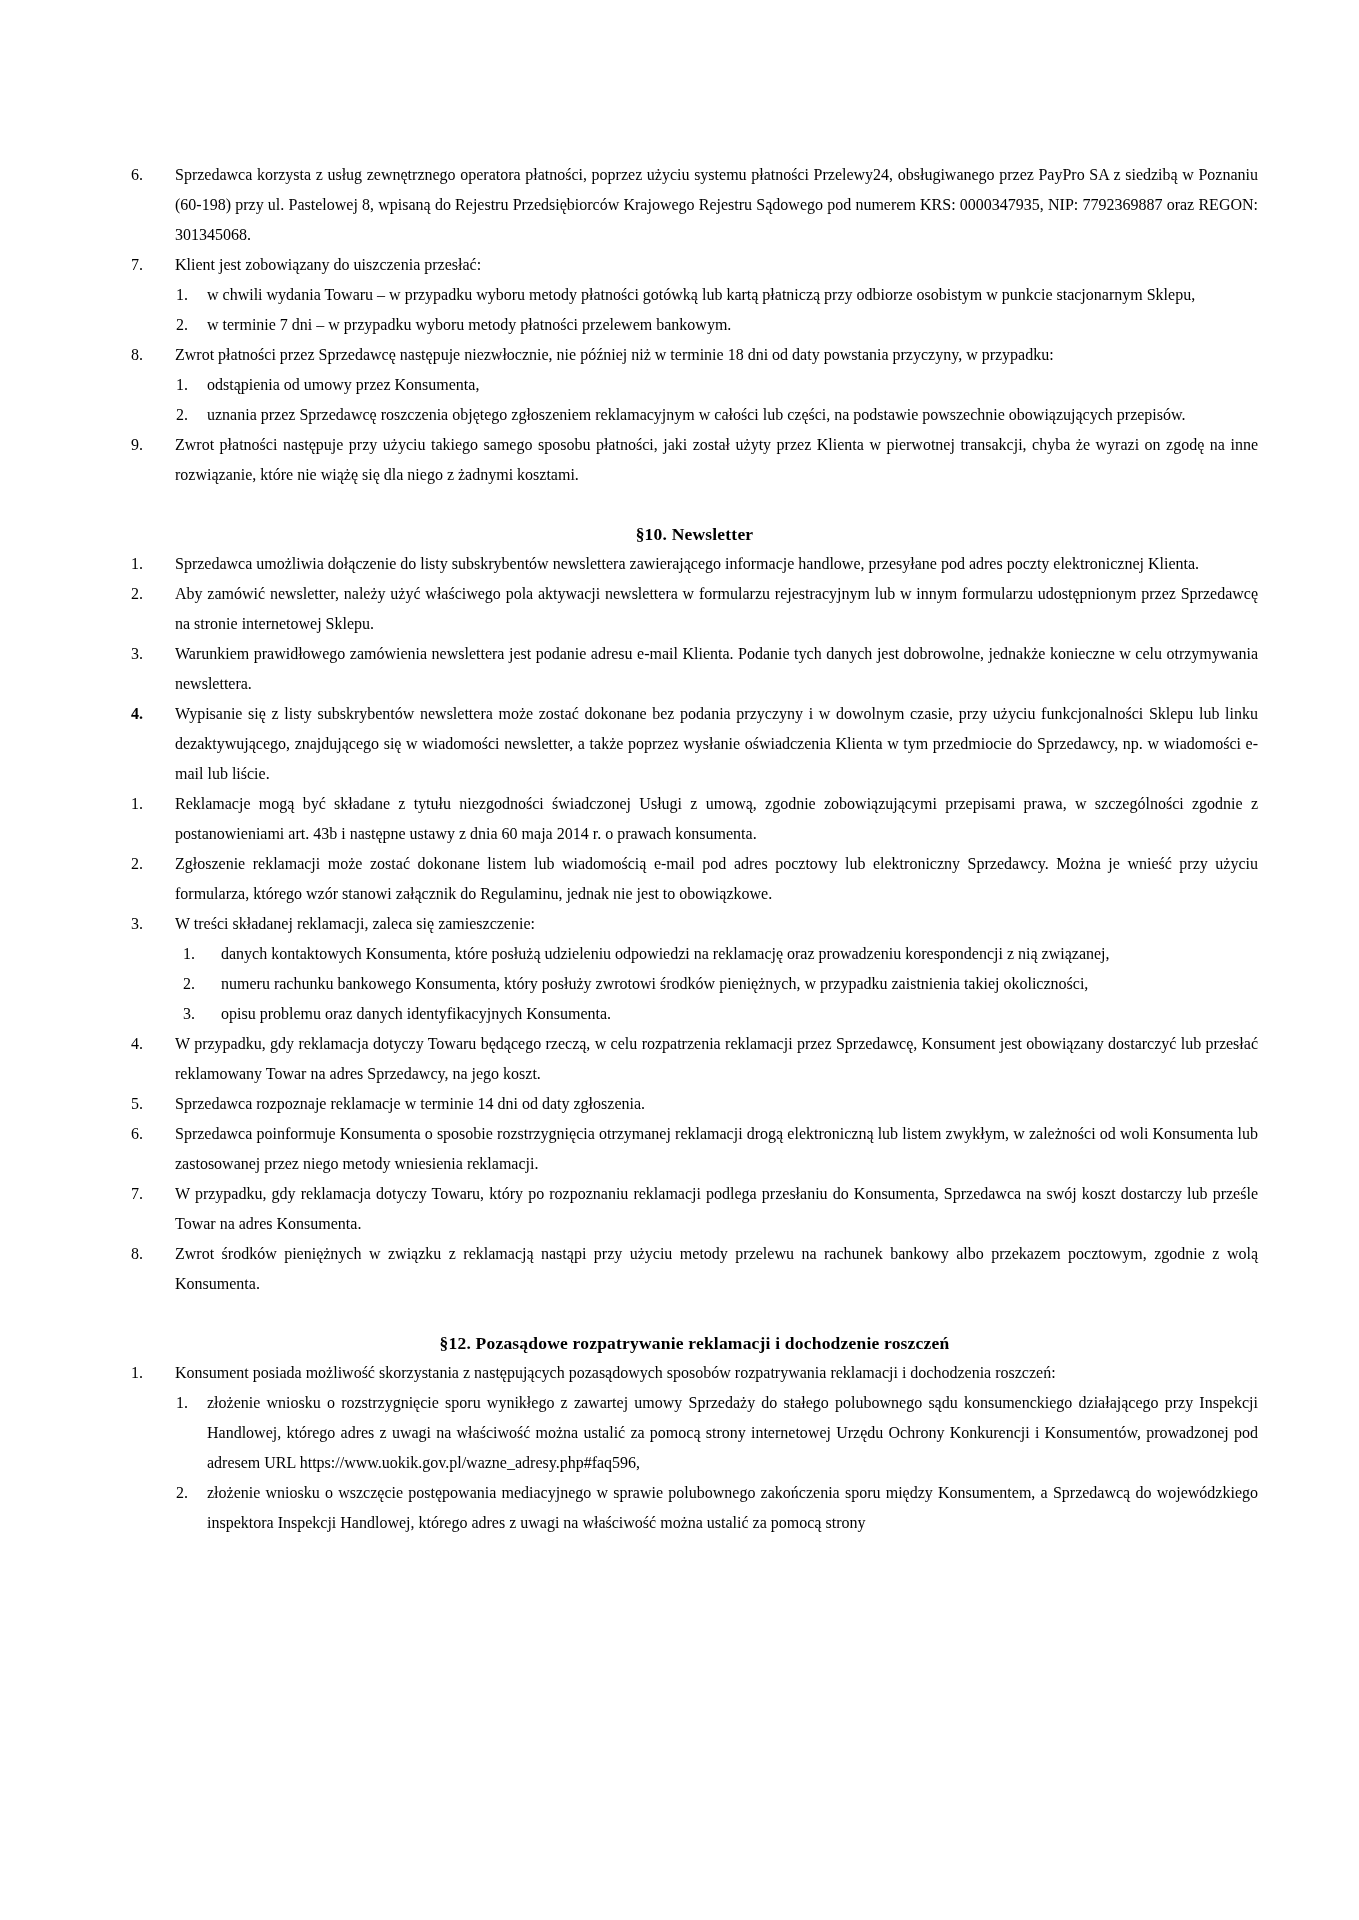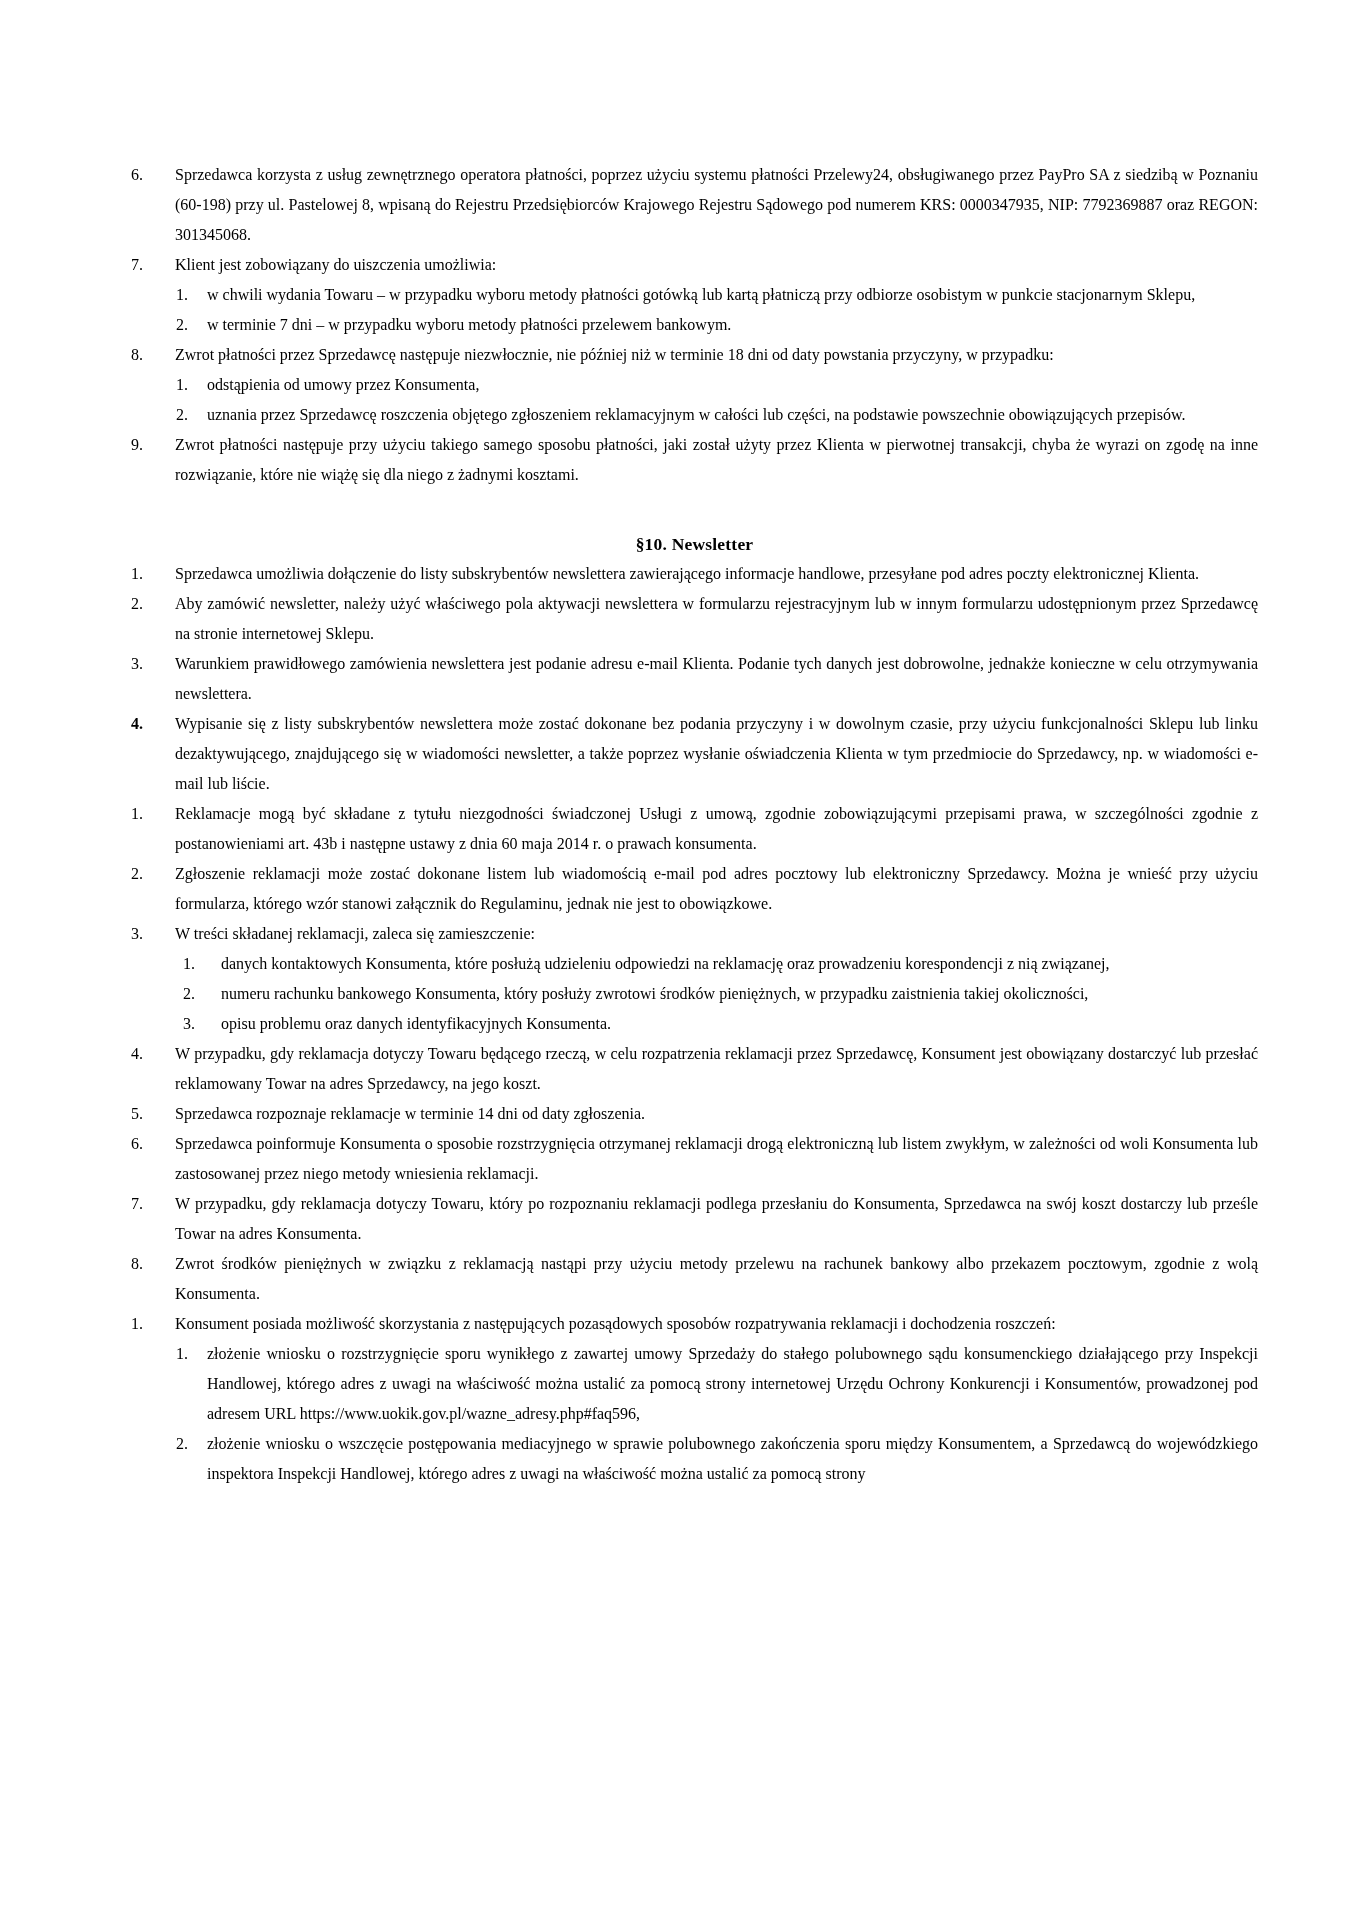--- a/index.html
+++ b/index.html
@@ -16,21 +16,21 @@
     overflow: hidden;
     margin: 0 auto;
   }
   .doc {
     padding: 160px 101px 0 131px;
   }
   .heading {
     font-weight: bold;
     font-size: 17.5px;
     text-align: center;
-    margin-top: 39px;
+    margin-top: 29px;
     line-height: 30px;
     letter-spacing: 0.2px;
   }
   .li {
     display: flex;
     align-items: flex-start;
   }
   .li .num {
     flex: none;
     width: 44px;
@@ -51,21 +51,21 @@
 <body>
 
 <div class="page">
   <div class="doc">
       <div class="li">
         <span class="num">6.</span>
         <div class="txt">Sprzedawca korzysta z usług zewnętrznego operatora płatności, poprzez użyciu systemu płatności Przelewy24, obsługiwanego przez PayPro SA z siedzibą w Poznaniu (60-198) przy ul. Pastelowej 8, wpisaną do Rejestru Przedsiębiorców Krajowego Rejestru Sądowego pod numerem KRS: 0000347935, NIP: 7792369887 oraz REGON: 301345068.</div>
       </div>
       <div class="li">
         <span class="num">7.</span>
-        <div class="txt">Klient jest zobowiązany do uiszczenia umożliwia:</div>
+        <div class="txt">Klient jest zobowiązany do uiszczenia przesłać:</div>
       </div>
       <div class="li sub-a">
         <span class="num">1.</span>
         <div class="txt">w chwili wydania Towaru – w przypadku wyboru metody płatności gotówką lub kartą płatniczą przy odbiorze osobistym w punkcie stacjonarnym Sklepu,</div>
       </div>
       <div class="li sub-a">
         <span class="num">2.</span>
         <div class="txt">w terminie 7 dni – w przypadku wyboru metody płatności przelewem bankowym.</div>
       </div>
       <div class="li">
@@ -138,20 +138,21 @@
         <div class="txt">Sprzedawca poinformuje Konsumenta o sposobie rozstrzygnięcia otrzymanej reklamacji drogą elektroniczną lub listem zwykłym, w zależności od woli Konsumenta lub zastosowanej przez niego metody wniesienia reklamacji.</div>
       </div>
       <div class="li">
         <span class="num">7.</span>
         <div class="txt">W przypadku, gdy reklamacja dotyczy Towaru, który po rozpoznaniu reklamacji podlega przesłaniu do Konsumenta, Sprzedawca na swój koszt dostarczy lub prześle Towar na adres Konsumenta.</div>
       </div>
       <div class="li">
         <span class="num">8.</span>
         <div class="txt">Zwrot środków pieniężnych w związku z reklamacją nastąpi przy użyciu metody przelewu na rachunek bankowy albo przekazem pocztowym, zgodnie z wolą Konsumenta.</div>
       </div>
+      <div class="heading">§12. Pozasądowe rozpatrywanie reklamacji i dochodzenie roszczeń</div>
       <div class="li">
         <span class="num">1.</span>
         <div class="txt">Konsument posiada możliwość skorzystania z następujących pozasądowych sposobów rozpatrywania reklamacji i dochodzenia roszczeń:</div>
       </div>
       <div class="li sub-a">
         <span class="num">1.</span>
         <div class="txt">złożenie wniosku o rozstrzygnięcie sporu wynikłego z zawartej umowy Sprzedaży do stałego polubownego sądu konsumenckiego działającego przy Inspekcji Handlowej, którego adres z uwagi na właściwość można ustalić za pomocą strony internetowej Urzędu Ochrony Konkurencji i Konsumentów, prowadzonej pod adresem URL https://www.uokik.gov.pl/wazne_adresy.php#faq596,</div>
       </div>
       <div class="li sub-a">
         <span class="num">2.</span>

